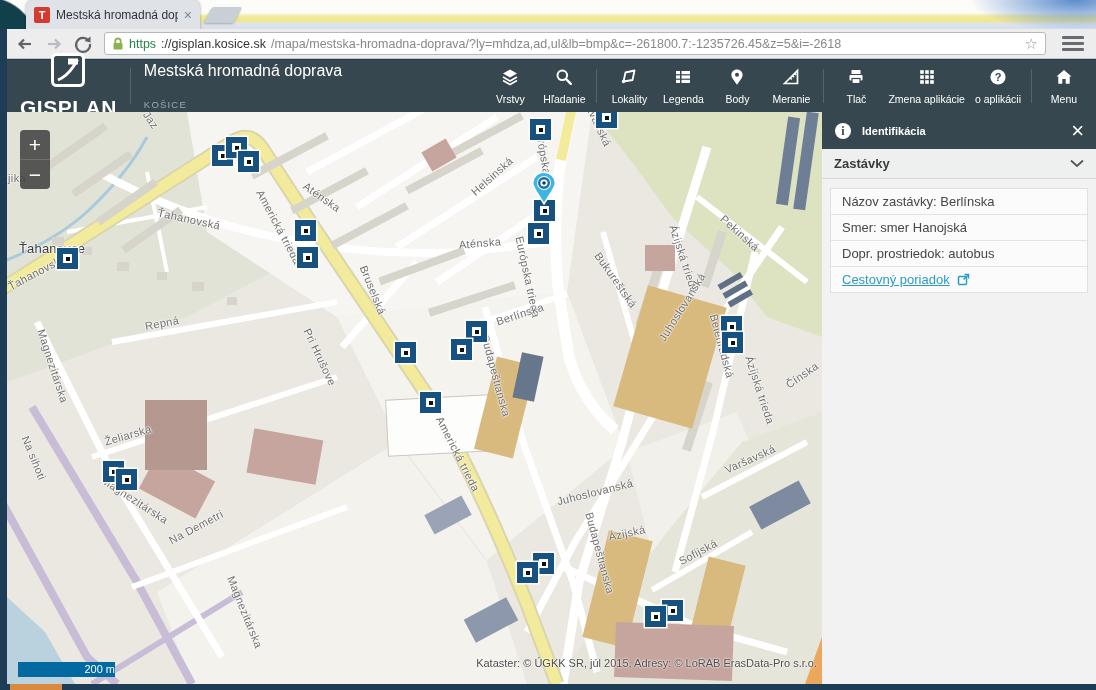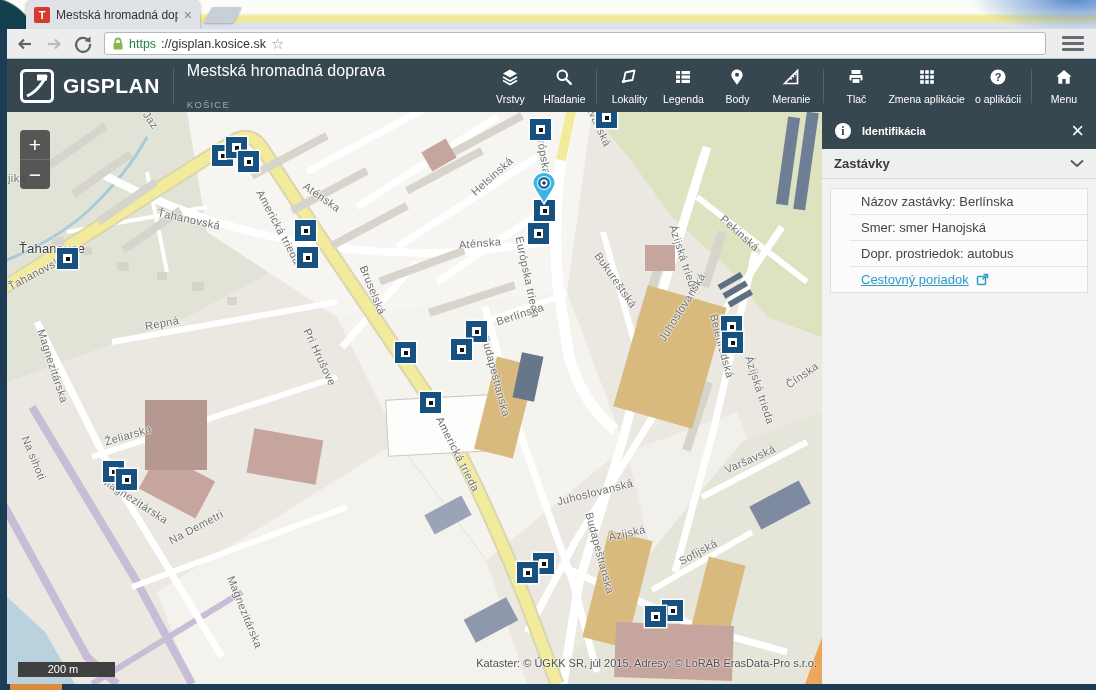--- a/index.html
+++ b/index.html
@@ -29,21 +29,21 @@
   .u-scheme{color:#258542;white-space:nowrap;}
   .u-origin{color:#333;white-space:nowrap;}
   .u-path{color:#888;white-space:nowrap;overflow:hidden;flex:1;}
   .star{color:#999;font-size:15px;flex:0 0 auto;cursor:pointer;}
   .hamburger{width:22px;height:15px;display:flex;flex-direction:column;justify-content:space-between;margin:0 8px;cursor:pointer;}
   .hamburger i{height:3px;background:#676c72;border-radius:1px;}
 
   
   .app-header{position:absolute;left:7px;top:60px;width:1089px;height:52px;background:#37474f;
     display:flex;align-items:center;box-sizing:border-box;padding-left:13px;}
-  .logo{display:flex;align-items:center;gap:9px;cursor:pointer;}
+  .logo{display:flex;align-items:center;gap:9px;cursor:pointer;flex-direction:column;}
   .logo-text{color:#fff;font-size:21px;font-weight:bold;letter-spacing:.5px;}
   .hdiv{width:1px;height:36px;background:#55636c;margin:0 13px;flex:0 0 auto;}
   .app-title{color:#fff;font-size:16px;font-weight:normal;line-height:1.15;white-space:nowrap;}
   .app-subtitle{color:#9aabb5;font-size:9.5px;letter-spacing:1.2px;margin-top:18px;}
   .htoolbar{margin-left:auto;display:flex;align-items:center;height:100%;padding-right:5px;}
   .hbtn{min-width:44px;padding:0 5px;height:100%;display:flex;flex-direction:column;align-items:center;
     justify-content:center;gap:3px;cursor:pointer;}
   .hbtn .lbl{color:#fff;font-size:10.5px;white-space:nowrap;}
   .vdiv{width:1px;height:34px;background:#55636c;margin:0 5px;flex:0 0 auto;}
 
@@ -55,34 +55,34 @@
     text-shadow:0 0 2px #fff,0 0 2px #fff,0 0 2px #fff;z-index:2;}
   .street-label.town{font-size:13px;color:#3c3c3c;letter-spacing:.2px;}
   .bus-marker{position:absolute;width:21px;height:21px;margin:-10px 0 0 -10px;background:#16517f;
     box-shadow:0 0 0 1.5px rgba(255,255,255,.95);display:flex;align-items:center;justify-content:center;z-index:3;cursor:pointer;}
   .bus-marker .mi{width:9px;height:9px;background:#fff;display:flex;align-items:center;justify-content:center;}
   .bus-marker .md{width:4px;height:4px;background:#101010;}
   .pin{position:absolute;width:26px;height:34px;z-index:4;cursor:pointer;}
   .zoomctl{position:absolute;left:13px;top:18px;width:30px;background:rgba(66,66,66,.88);border-radius:4px;overflow:hidden;z-index:5;}
   .zbtn{height:29px;color:#fff;font-size:21px;display:flex;align-items:center;justify-content:center;cursor:pointer;}
   .zbtn + .zbtn{border-top:1px solid rgba(255,255,255,.15);}
-  .scalebar{position:absolute;left:11px;bottom:7px;width:97px;height:15px;background:#404040;color:#fff;
-    font-size:11px;line-height:15px;text-align:center;padding-right:7px;box-sizing:border-box;z-index:5;}
+  .scalebar{position:absolute;left:11px;bottom:7px;width:97px;height:15px;background:#0369a1;color:#fff;
+    font-size:11px;line-height:15px;text-align:right;box-sizing:border-box;z-index:5;}
   .attribution{position:absolute;right:5px;bottom:15px;font-size:11px;color:#4e4e4e;
     text-shadow:0 0 2px #fff,0 0 2px #fff;z-index:5;}
 
   
   .panel{position:absolute;left:822px;top:112px;width:274px;height:572px;background:#f2f2f2;box-sizing:border-box;}
   .panel-header{height:37px;background:#37474f;display:flex;align-items:center;padding:0 12px;gap:10px;box-sizing:border-box;}
   .panel-title{color:#fff;font-size:11px;font-weight:bold;flex:1;}
   .panel-close{color:#fff;font-size:22px;line-height:1;cursor:pointer;}
   .section-bar{height:30px;background:#eef0f0;border-bottom:1px solid #d8d8d8;display:flex;align-items:center;
     padding:0 12px;box-sizing:border-box;cursor:pointer;}
   .section-title{font-size:13px;font-weight:bold;color:#3a3a3a;flex:1;}
-  .rows{margin:9px 8px;background:#fbfbfb;border:1px solid #e0e0e0;padding-left:19px;}
+  .rows{margin:9px 8px;background:#fbfbfb;border:1px solid #e0e0e0;}
   .row{padding:5px 11px;font-size:13px;color:#454545;border-bottom:1px solid #e4e4e4;}
   .row:last-child{border-bottom:none;}
   .row.link{color:#2a9cc7;display:flex;align-items:center;gap:7px;cursor:pointer;}
   .row.link .ltext{text-decoration:underline;}
 
   .bottom-orange{position:absolute;left:10px;bottom:0;width:52px;height:6px;background:#d98a3f;}
 </style>
 </head>
 <body>
 
@@ -120,20 +120,21 @@
           <polygon points="17.5,2.5 17.5,8.5 11.5,7" fill="#5f6368"></polygon>
         </svg>
     </span>
     <div class="omnibox">
       <svg width="12" height="14" viewBox="0 0 12 14">
           <path d="M3.3,6 V4.2 a2.7,2.7 0 0 1 5.4,0 V6" fill="none" stroke="#8ab54e" stroke-width="1.8"></path>
           <rect x="1.5" y="6" width="9" height="6.5" rx="1" fill="#8ab54e"></rect>
         </svg>
       <span class="u-scheme">https</span>
         <span class="u-origin">://gisplan.kosice.sk</span>
+        <span class="u-path">/mapa/mestska-hromadna-doprava/?ly=mhdza,ad,ul&amp;lb=bmp&amp;c=-261800.7:-1235726.45&amp;z=5&amp;i=-2618</span>
       <span class="star">☆</span>
     </div>
     <span class="hamburger">
         <i></i>
         <i></i>
         <i></i>
       </span>
   </div>
 
   <div class="app-header">

